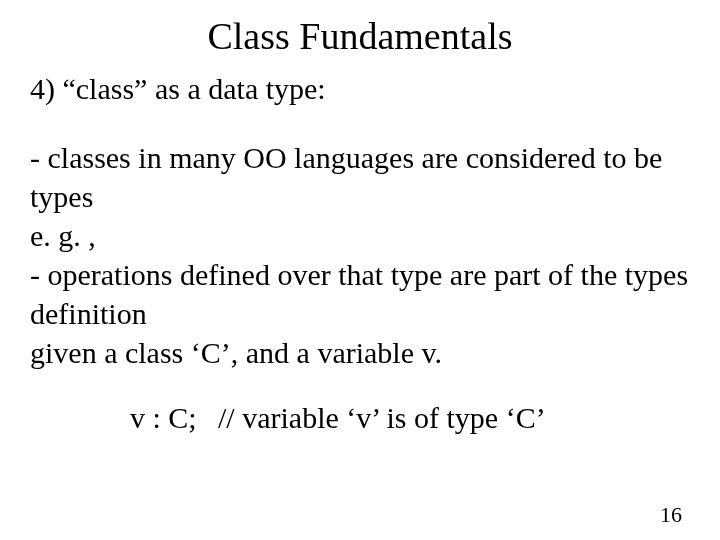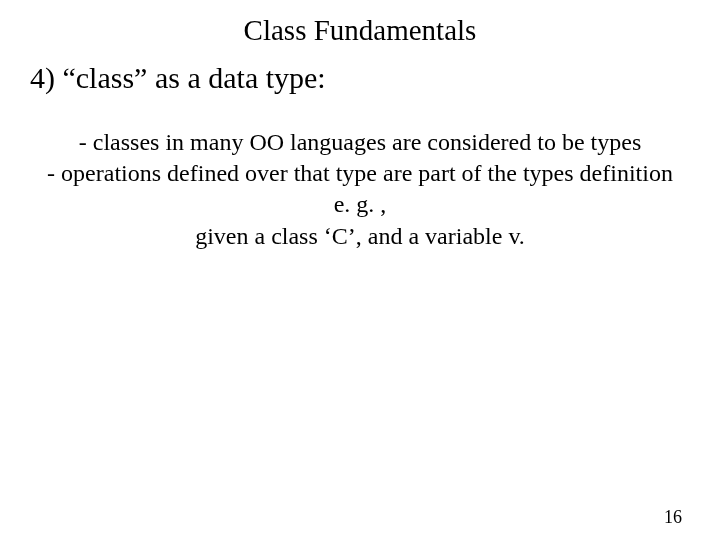--- a/index.html
+++ b/index.html
@@ -13,70 +13,73 @@
     position: relative;
     overflow: hidden;
   }
   .slide {
     width: 720px;
     height: 540px;
     position: relative;
     box-sizing: border-box;
   }
   .title {
-    font-size: 29px;
+    font-size: 38px;
     text-align: center;
     margin-top: 14px;
     font-weight: normal;
   }
   .subhead {
     font-size: 30px;
     margin-left: 30px;
     margin-top: 14px;
   }
   .body {
-    font-size: 24px;
+    font-size: 30px;
     margin-left: 30px;
     margin-right: 30px;
     margin-top: 32px;
     line-height: 1.3;
-    text-align: center;
   }
   .body .line {
     display: block;
   }
   .indent {
   }
   .code-row {
     margin-left: 100px;
     margin-top: 26px;
     display: flex;
   }
   .code-decl {
     min-width: 88px;
   }
   .pagenum {
     position: absolute;
     right: 38px;
     bottom: 26px;
-    font-size: 18px;
+    font-size: 22px;
   }
 </style>
 </head>
 <body>
 
 <div class="slide">
 
   <div class="title">Class Fundamentals</div>
 
   <div class="subhead">4) “class” as a data type:</div>
 
   <div class="body">
     <span class="line">- classes in many OO languages are considered to be types</span>
+    <span class="line">e. g. ,</span>
     <span class="line">- operations defined over that type are part of the types definition</span>
-    <span class="line">e. g. ,</span>
     <span class="line indent">given a class ‘C’, and a variable v.</span>
 
+    <div class="code-row">
+      <span class="code-decl">v : C;</span>
+      <span>// variable ‘v’ is of type ‘C’</span>
+    </div>
   </div>
 
   <div class="pagenum">16</div>
 
 </div>
 
 </body></html>

